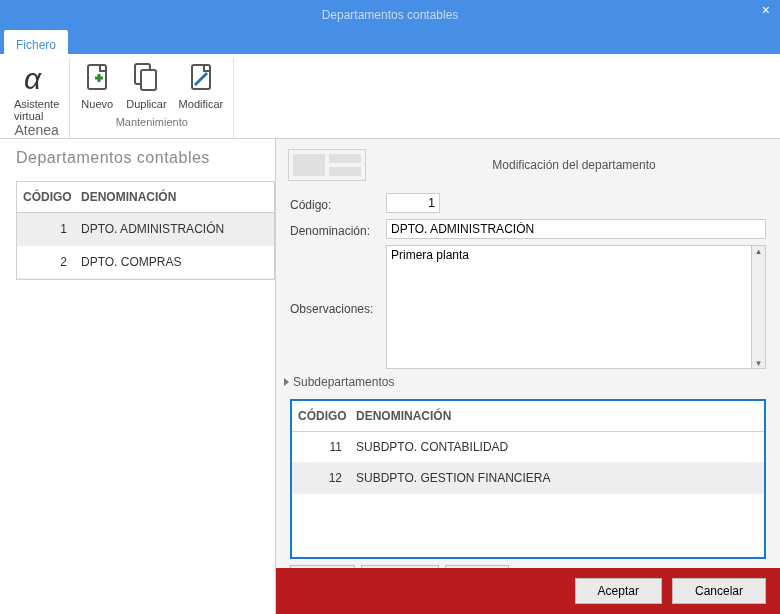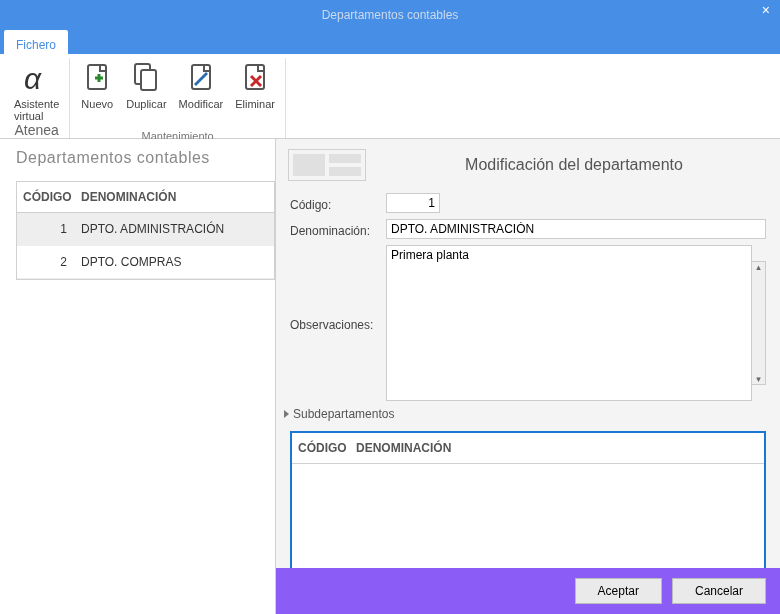--- a/index.html
+++ b/index.html
@@ -10,64 +10,64 @@
 
   .tab-strip { height: 24px; background: #468ee6; display: flex; }
   .tab-strip .tab { background: #ffffff; color: #468ee6; padding: 8px 12px 4px 12px; font-size: 12px; border-top-left-radius: 2px; border-top-right-radius: 2px; margin-left: 4px; }
 
   .ribbon { height: 85px; background: #fff; border-bottom: 1px solid #d0d0d0; display: flex; padding-top: 4px; padding-left: 4px; }
   .ribbon-group { display: flex; flex-direction: column; align-items: center; border-right: 1px solid #e0e0e0; padding: 0 4px; }
   .ribbon-items { display: flex; }
   .ribbon-item { display: flex; flex-direction: column; align-items: center; padding: 2px 6px; font-size: 11px; color: #444; cursor: pointer; }
   .ribbon-item .icon { width: 34px; height: 38px; display: flex; align-items: center; justify-content: center; }
   .ribbon-item small { font-size: 14px; color: #666; }
-  .ribbon-group-label { font-size: 11px; color: #777; margin-top: 18px; padding-bottom: 2px; }
+  .ribbon-group-label { font-size: 11px; color: #777; margin-top: 4px; padding-bottom: 2px; }
 
   .main { display: flex; height: calc(614px - 30px - 24px - 85px); }
   .left-pane { width: 275px; background: #fff; padding: 10px 0 0 16px; }
   .pane-title { font-size: 16px; color: #8a8a8a; font-weight: 400; letter-spacing: 0.5px; margin-bottom: 14px; }
   .dep-table { border: 1px solid #d0d0d0; }
   .dep-header { display: flex; background: #fff; border-bottom: 1px solid #d0d0d0; }
   .dep-header div { font-size: 12px; font-weight: 600; padding: 8px 6px; color: #555; }
   .dep-row { display: flex; border-bottom: 1px solid #eee; }
   .dep-row.selected { background: #eee; }
   .dep-row div { padding: 9px 6px; font-size: 12px; }
   .col-code { width: 58px; text-align: right; padding-right: 8px !important; }
   .col-name { flex: 1; }
 
   .right-pane { flex: 1; background: #f4f4f4; border-left: 1px solid #d0d0d0; display: flex; flex-direction: column; position: relative; }
   .right-header { display: flex; align-items: center; padding: 10px 12px 6px 12px; }
   .header-icons { display: flex; border: 1px solid #d0d0d0; padding: 4px; margin-right: 14px; gap: 4px; }
   .header-icons .hicon { width: 32px; height: 22px; background: #e0e0e0; }
-  .panel-title { font-size: 16px; color: #555; flex: 1; text-align: center; }
+  .panel-title { font-size: 12px; color: #555; flex: 1; text-align: center; }
 
   .form { padding: 6px 14px; }
   .form-row { display: flex; align-items: center; margin-bottom: 6px; font-size: 12px; color: #444; }
   .form-row label { width: 96px; padding-top: 3px; }
   .form-row input[type="text"] { border: 1px solid #ccc; padding: 2px 4px; font-size: 12px; background: #fff; }
   .code-input { width: 54px; text-align: right; }
   .name-input { flex: 1; }
-  .obs-input { flex: 1; height: 156px; border: 1px solid #ccc; padding: 2px 4px; font-size: 12px; background: #fff; resize: none; }
+  .obs-input { flex: 1; height: 124px; border: 1px solid #ccc; padding: 2px 4px; font-size: 12px; background: #fff; resize: none; }
   .obs-scroll { width: 14px; height: 124px; background: #efefef; border: 1px solid #ccc; border-left: none; display: flex; flex-direction: column; justify-content: space-between; align-items: center; font-size: 9px; color:#666; }
   .subhead { font-size: 12px; color: #555; padding-left: 2px; margin-top: 4px; margin-bottom: 4px; display: flex; align-items:center; gap:4px;}
   .chevron-right { width:0;height:0;border-top:4px solid transparent;border-bottom:4px solid transparent;border-left:5px solid #777;display:inline-block; margin-left:-8px;}
 
   .sub-table { border: 2px solid #1976d2; margin: 0 14px; background: #fff; height: 160px; }
   .sub-header { display: flex; border-bottom: 1px solid #d0d0d0; }
   .sub-header div { font-size: 12px; font-weight: 600; padding: 8px 6px; color: #555; }
   .sub-row { display: flex; border-bottom: 1px solid #f0f0f0; }
   .sub-row.selected { background: #eee; }
   .sub-row div { padding: 8px 6px; font-size: 12px; }
   .scol-code { width: 58px; text-align: right; padding-right: 8px !important; }
   .scol-name { flex: 1; }
 
   .sub-btns { margin: 6px 14px 0 14px; display: flex; gap: 6px; }
   .sub-btns button { font-size: 12px; padding: 3px 14px; border: 1px solid #bbb; background: #f0f0f0; cursor: pointer; }
 
-  .footer { position: absolute; bottom: 0; left:0; right:0; display: flex; justify-content: flex-end; gap: 10px; padding: 10px 14px; background:#8b5cf6; }
+  .footer { position: absolute; bottom: 0; left:0; right:0; display: flex; justify-content: flex-end; gap: 10px; padding: 10px 14px; background:#b91c1c; }
   .footer button { font-size: 12px; padding: 5px 22px; border: 1px solid #bbb; background: #eaeaea; cursor: pointer; }
 </style>
 </head>
 <body>
 
 <div class="titlebar">
   <span>Departamentos contables</span>
   <span class="close">×</span>
 </div>
 
@@ -114,31 +114,20 @@
       </div>
       <div class="ribbon-item">
         <span class="icon">
           <svg width="30" height="34" viewBox="0 0 30 34">
               <rect x="6" y="3" width="18" height="24" rx="2" fill="none" stroke="#555" stroke-width="2"></rect>
               <path d="M18 3v6h6" fill="none" stroke="#555" stroke-width="2"></path>
               <path d="M10 24 L22 12 L20 10 L8 22 Z" fill="#2b6cb0"></path>
             </svg>
         </span>
         <span>Modificar</span>
-      </div>
-      <div class="ribbon-item">
-        <span class="icon">
-          <svg width="30" height="34" viewBox="0 0 30 34">
-              <rect x="6" y="3" width="18" height="24" rx="2" fill="none" stroke="#555" stroke-width="2"></rect>
-              <path d="M18 3v6h6" fill="none" stroke="#555" stroke-width="2"></path>
-              <line x1="11" y1="14" x2="21" y2="24" stroke="#c62828" stroke-width="3"></line>
-              <line x1="21" y1="14" x2="11" y2="24" stroke="#c62828" stroke-width="3"></line>
-            </svg>
-        </span>
-        <span>Eliminar</span>
       </div>
     </div>
     <div class="ribbon-group-label">Mantenimiento</div>
   </div>
 </div>
 
 <div class="main">
   <div class="left-pane">
     <div class="pane-title">Departamentos contables</div>
     <div class="dep-table">
@@ -191,20 +180,30 @@
         <span class="chevron-right"></span>
         <span>Subdepartamentos</span>
       </div>
     </div>
 
     <div class="sub-table">
       <div class="sub-header">
         <div class="scol-code">CÓDIGO</div>
         <div class="scol-name">DENOMINACIÓN</div>
       </div>
+      <div id="sub-rows">
+          <div class="sub-row">
+            <div class="scol-code">11</div>
+            <div class="scol-name">SUBDPTO. CONTABILIDAD</div>
+          </div>
+          <div class="sub-row selected">
+            <div class="scol-code">12</div>
+            <div class="scol-name">SUBDPTO. GESTION FINANCIERA</div>
+          </div>
+        </div>
     </div>
 
     <div class="sub-btns">
       <button>Nuevo</button>
       <button>Modificar</button>
       <button>Borrar</button>
     </div>
 
     <div class="footer">
       <button>Aceptar</button>

